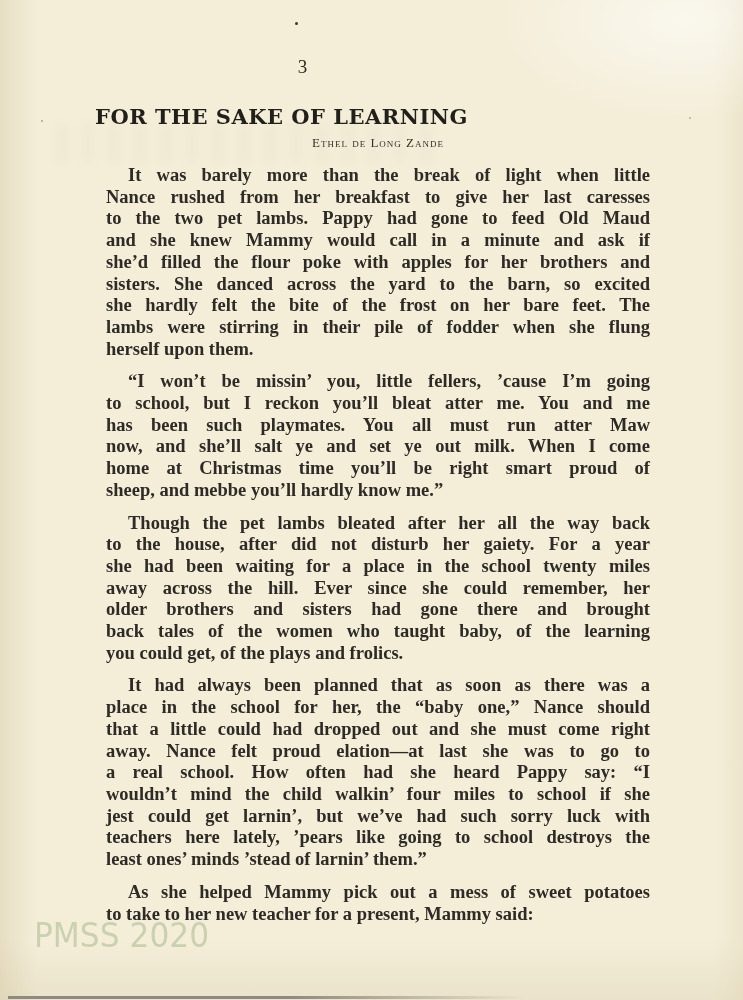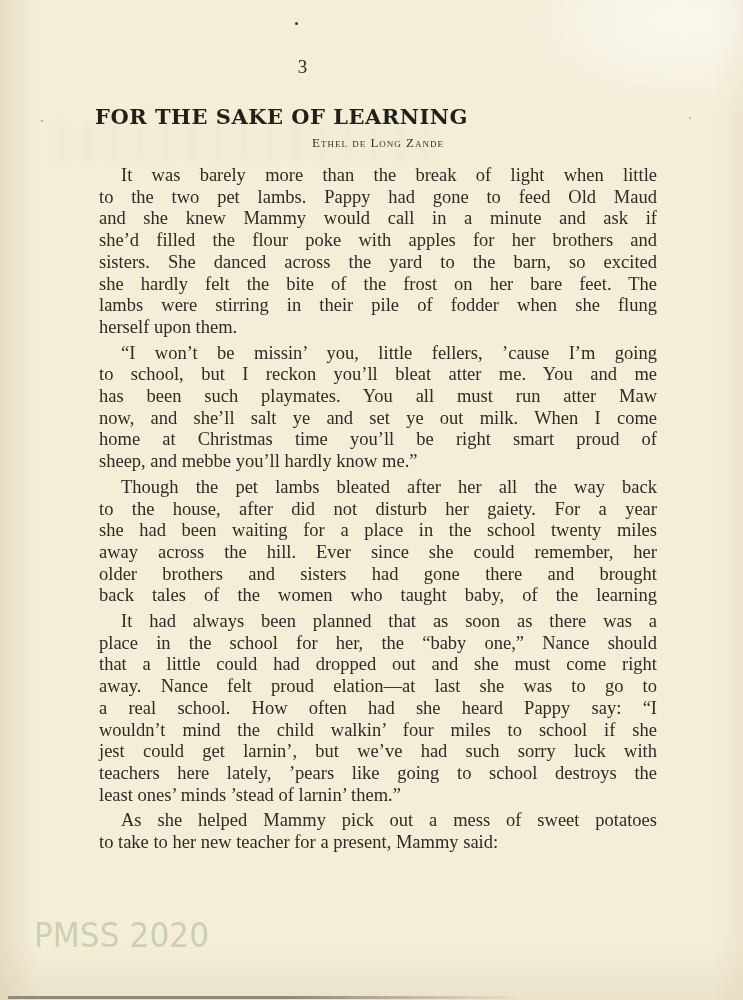--- a/index.html
+++ b/index.html
@@ -49,21 +49,21 @@
     line-height: 22px;
     letter-spacing: 1px;
     color: #33302a;
   }
   .body-text {
     margin: 11px 0 0 95px;
     width: 566px;
     font-size: 18.5px;
     line-height: 21.7px;
   }
-  .paragraph { margin: 4px; }
+  .paragraph { margin: 11px; font-weight: bold; }
   .line {
     text-align: justify;
     text-align-last: justify;
   }
   .line.first { text-indent: 22px; }
   .line.last  { text-align-last: left; }
   .watermark {
     position: absolute;
     left: 34px;
     top: 916px;
@@ -109,20 +109,21 @@
   <div class="speck speck-2"></div>
   <div class="speck speck-3"></div>
 
   <div class="folio">3</div>
   <h1 class="title">FOR THE SAKE OF LEARNING</h1>
   <div class="author">Ethel de Long Zande</div>
 
   <div class="body-text">
       <div class="paragraph">
         <div class="line first">It was barely more than the break of light when little</div>
+        <div class="line">Nance rushed from her breakfast to give her last caresses</div>
         <div class="line">to the two pet lambs.  Pappy had gone to feed Old Maud</div>
         <div class="line">and she knew Mammy would call in a minute and ask if</div>
         <div class="line">she’d filled the flour poke with apples for her brothers and</div>
         <div class="line">sisters.  She danced across the yard to the barn, so excited</div>
         <div class="line">she hardly felt the bite of the frost on her bare feet.  The</div>
         <div class="line">lambs were stirring in their pile of fodder when she flung</div>
         <div class="line last">herself upon them.</div>
       </div>
       <div class="paragraph">
         <div class="line first">“I won’t be missin’ you, little fellers, ’cause I’m going</div>
@@ -132,20 +133,21 @@
         <div class="line">home at Christmas time you’ll be right smart proud of</div>
         <div class="line last">sheep, and mebbe you’ll hardly know me.”</div>
       </div>
       <div class="paragraph">
         <div class="line first">Though the pet lambs bleated after her all the way back</div>
         <div class="line">to the house, after did not disturb her gaiety.  For a year</div>
         <div class="line">she had been waiting for a place in the school twenty miles</div>
         <div class="line">away across the hill.  Ever since she could remember, her</div>
         <div class="line">older brothers and sisters had gone there and brought</div>
         <div class="line">back tales of the women who taught baby, of the learning</div>
+        <div class="line last">you could get, of the plays and frolics.</div>
       </div>
       <div class="paragraph">
         <div class="line first">It had always been planned that as soon as there was a</div>
         <div class="line">place in the school for her, the “baby one,” Nance should</div>
         <div class="line">that a little could had dropped out and she must come right</div>
         <div class="line">away.  Nance felt proud elation—at last she was to go to</div>
         <div class="line">a real school.  How often had she heard Pappy say: “I</div>
         <div class="line">wouldn’t mind the child walkin’ four miles to school if she</div>
         <div class="line">jest could get larnin’, but we’ve had such sorry luck with</div>
         <div class="line">teachers here lately, ’pears like going to school destroys the</div>

